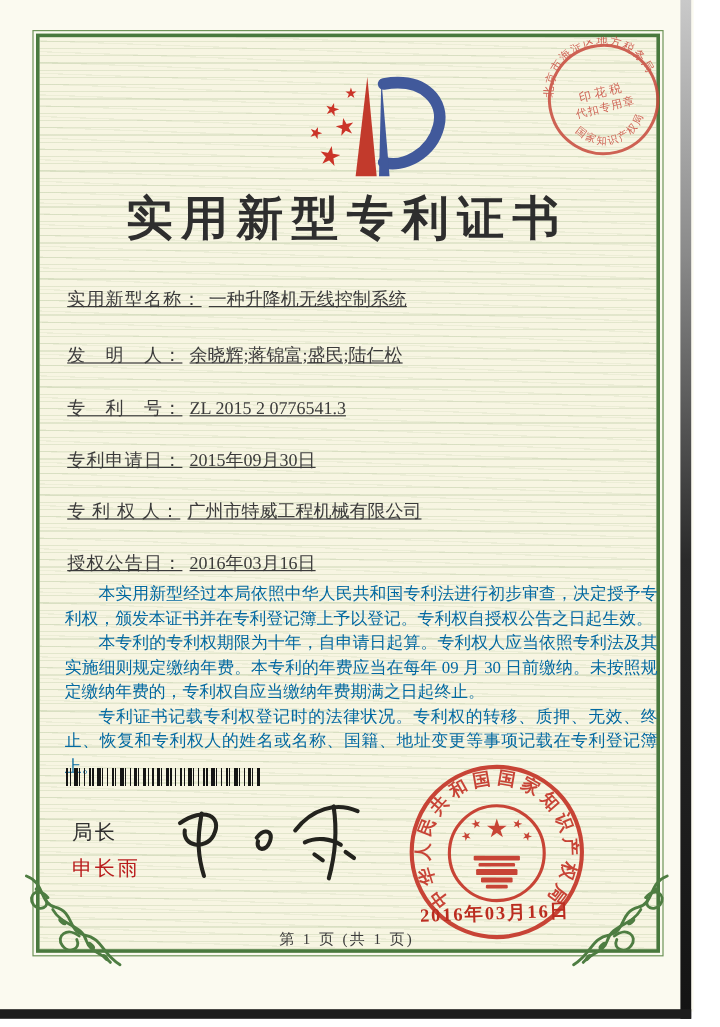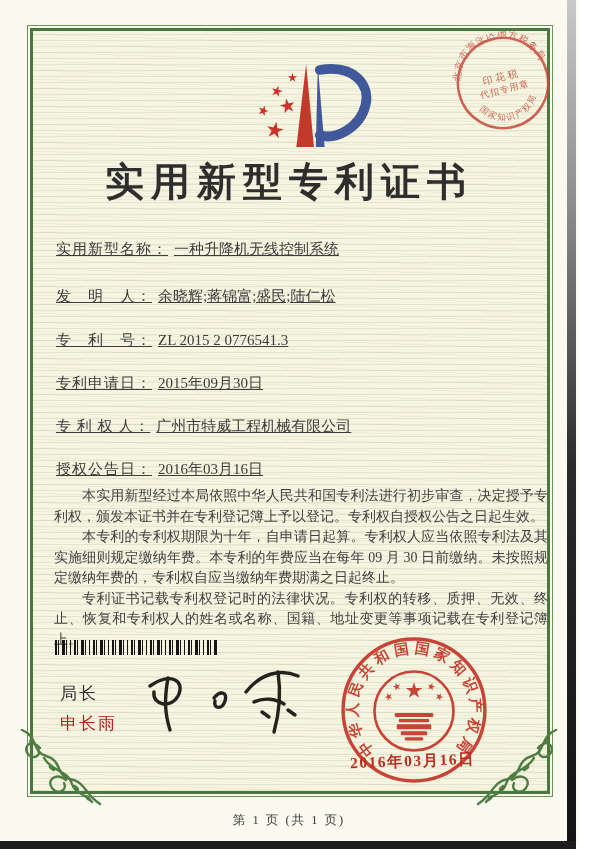--- a/index.html
+++ b/index.html
@@ -17,35 +17,35 @@
       #f7f5e2;}
   .cert-number{position:absolute;left:46px;top:76px;font-size:15px;letter-spacing:4px;color:#3c3c3c;}
   .logo{position:absolute;left:232px;top:52px;width:156px;height:110px;}
   .tax-seal{position:absolute;left:455px;top:32px;width:96px;height:102px;transform:rotate(-14deg);opacity:.85;}
   .title{position:absolute;left:0;top:155px;width:578px;text-align:center;
     font-size:39px;font-weight:bold;letter-spacing:7px;color:#2e2e2e;}
   .field-row{position:absolute;left:56px;font-size:15px;color:#3b3b3b;white-space:nowrap;text-decoration:underline;}
   .field-label{letter-spacing:1px;}
   .field-value{margin-left:6px;}
   .row0{top:240px}.row1{top:287px}.row2{top:331px}.row3{top:374px}.row4{top:417px}.row5{top:460px}
-  .body-text{position:absolute;left:54px;top:486px;width:494px;color:#404040;
+  .body-text{position:absolute;left:54px;top:486px;width:494px;color:#0369a1;
     font-size:14px;line-height:20.5px;text-align:justify;}
   .body-text p{margin:0;text-indent:2em;}
   .barcode{position:absolute;left:55px;top:640px;width:162px;height:15px;
     background:repeating-linear-gradient(90deg,#151515 0 2px,rgba(0,0,0,0) 2px 3px,
       #151515 3px 4px,rgba(0,0,0,0) 4px 7px,#151515 7px 10px,rgba(0,0,0,0) 10px 11px,
       #151515 11px 12px,rgba(0,0,0,0) 12px 15px,#151515 15px 16px,rgba(0,0,0,0) 16px 19px);}
   .director-title{position:absolute;left:60px;top:682px;font-size:17px;color:#2f2f2f;letter-spacing:2px;}
   .director-name{position:absolute;left:60px;top:712px;font-size:17px;color:#b91c1c;letter-spacing:2px;}
   .signature{position:absolute;left:128px;top:652px;width:205px;height:98px;}
   .office-seal{position:absolute;left:338px;top:634px;width:152px;height:152px;opacity:.93;}
   .seal-date{position:absolute;left:350px;top:751px;font-size:15.5px;font-weight:bold;
     color:#bb2d20;letter-spacing:1.5px;transform:rotate(-2deg);}
   .page-footer{position:absolute;left:0;top:775px;width:578px;text-align:center;
-    font-size:12.5px;color:#3c3c3c;letter-spacing:2px;margin-top:37px;}
+    font-size:12.5px;color:#3c3c3c;letter-spacing:2px;}
   .flourish{position:absolute;width:88px;height:88px;}
   .flourish-bl{left:18px;top:722px;transform:scaleX(-1);}
   .flourish-br{left:472px;top:722px;}
   .seal-text{font-family:"Liberation Serif",serif;}
 </style>
 </head>
 <body>
 
 <div class="photo">
   <div class="paper">

